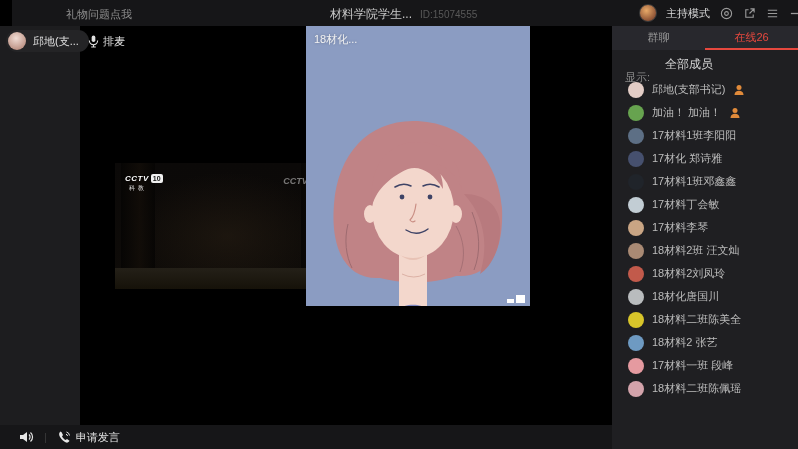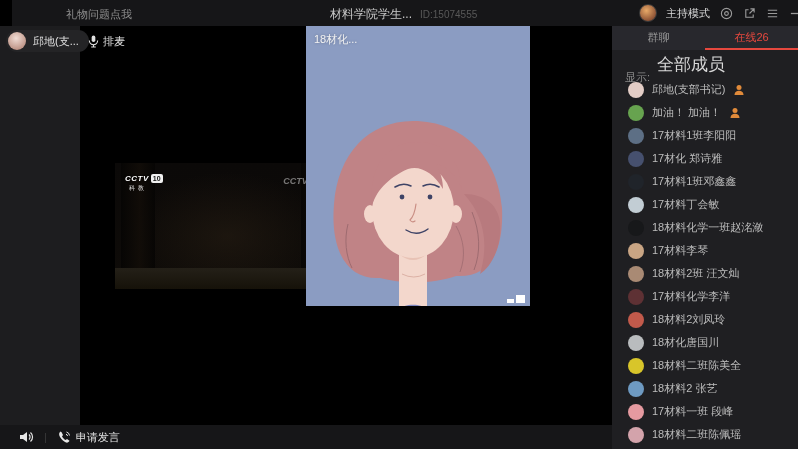--- a/index.html
+++ b/index.html
@@ -89,21 +89,21 @@
 
   
   .sidebar { position:absolute; left:612px; top:26px; width:186px; height:423px;
       background:#1f1f22; display:flex; flex-direction:column; }
   .tabs { height:24px; display:flex; background:#28282d; flex:none; }
   .tab { flex:1; text-align:center; line-height:22px; font-size:11px; color:#9a9a9a;
       cursor:pointer; border-bottom:2px solid transparent; box-sizing:border-box; }
   .tab.active { color:var(--online-tab-red, #e6483e); border-bottom-color:var(--online-tab-red, #e6483e); }
   .filter-row { height:28px; flex:none; display:flex; align-items:center; gap:7px; padding-left:13px; }
   .filter-label { font-size:11px; color:#8a8a8a;margin-top:27px; }
-  .filter-value { font-size:17px; color:#d8d8d8; cursor:pointer; }
+  .filter-value { font-size:12px; color:#d8d8d8; cursor:pointer;margin-left:8px; }
   .member-list { flex:1; overflow:hidden; }
   .member-row { height:23px; display:flex; align-items:center; gap:8px; padding-left:16px; cursor:pointer; }
   .member-avatar { width:16px; height:16px; border-radius:50%; flex:none; }
   .member-name { font-size:11px; color:#bdbdbd; white-space:nowrap; }
   .member-badge { width:12px; height:12px; color:var(--badge-orange, #e08a3a); flex:none; }
   .member-badge svg { display:block; }
 </style>
 </head>
 <body>
 
@@ -304,43 +304,33 @@
     <span class="member-name">17材料1班邓鑫鑫</span>
 
   </div>
 
   <div class="member-row">
     <span class="member-avatar" style="background: rgb(194, 205, 212);"></span>
     <span class="member-name">17材料丁会敏</span>
 
   </div>
 
-  <div class="member-row">
-    <span class="member-avatar" style="background: rgb(23, 24, 26);"></span>
-    <span class="member-name">18材料化学一班赵洺潋</span>
-
-  </div>
 
   <div class="member-row">
     <span class="member-avatar" style="background: rgb(201, 165, 132);"></span>
     <span class="member-name">17材料李琴</span>
 
   </div>
 
   <div class="member-row">
     <span class="member-avatar" style="background: rgb(169, 138, 116);"></span>
     <span class="member-name">18材料2班 汪文灿</span>
 
   </div>
 
-  <div class="member-row">
-    <span class="member-avatar" style="background: rgb(94, 49, 52);"></span>
-    <span class="member-name">17材料化学李洋</span>
-
-  </div>
 
   <div class="member-row">
     <span class="member-avatar" style="background: rgb(194, 90, 75);"></span>
     <span class="member-name">18材料2刘凤玲</span>
 
   </div>
 
   <div class="member-row">
     <span class="member-avatar" style="background: rgb(185, 188, 190);"></span>
     <span class="member-name">18材化唐国川</span>

